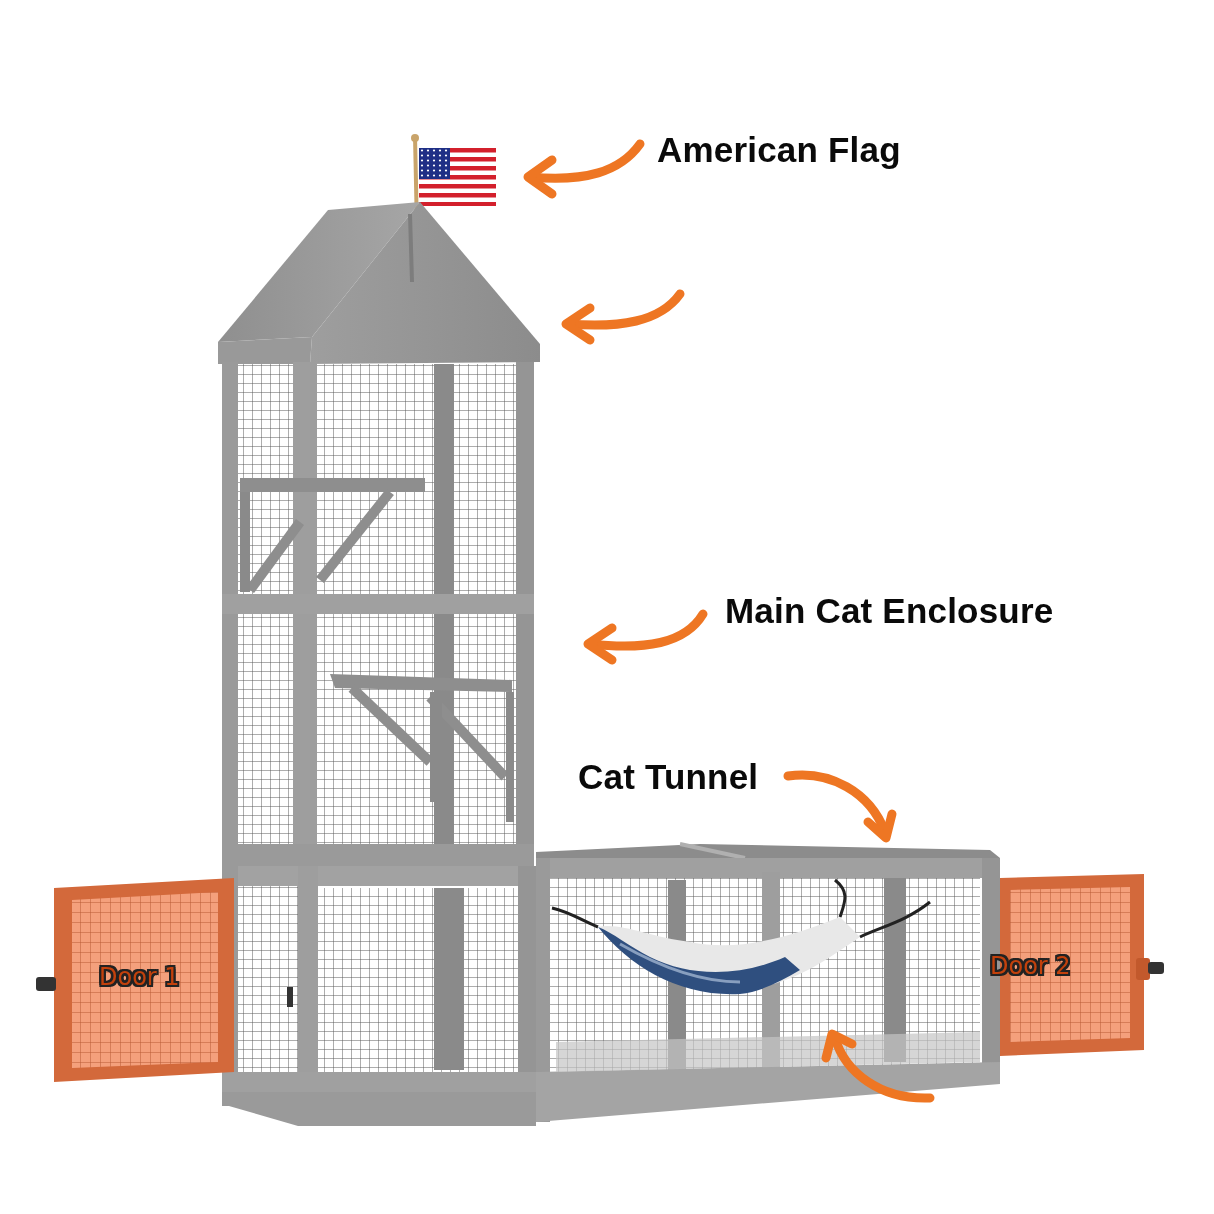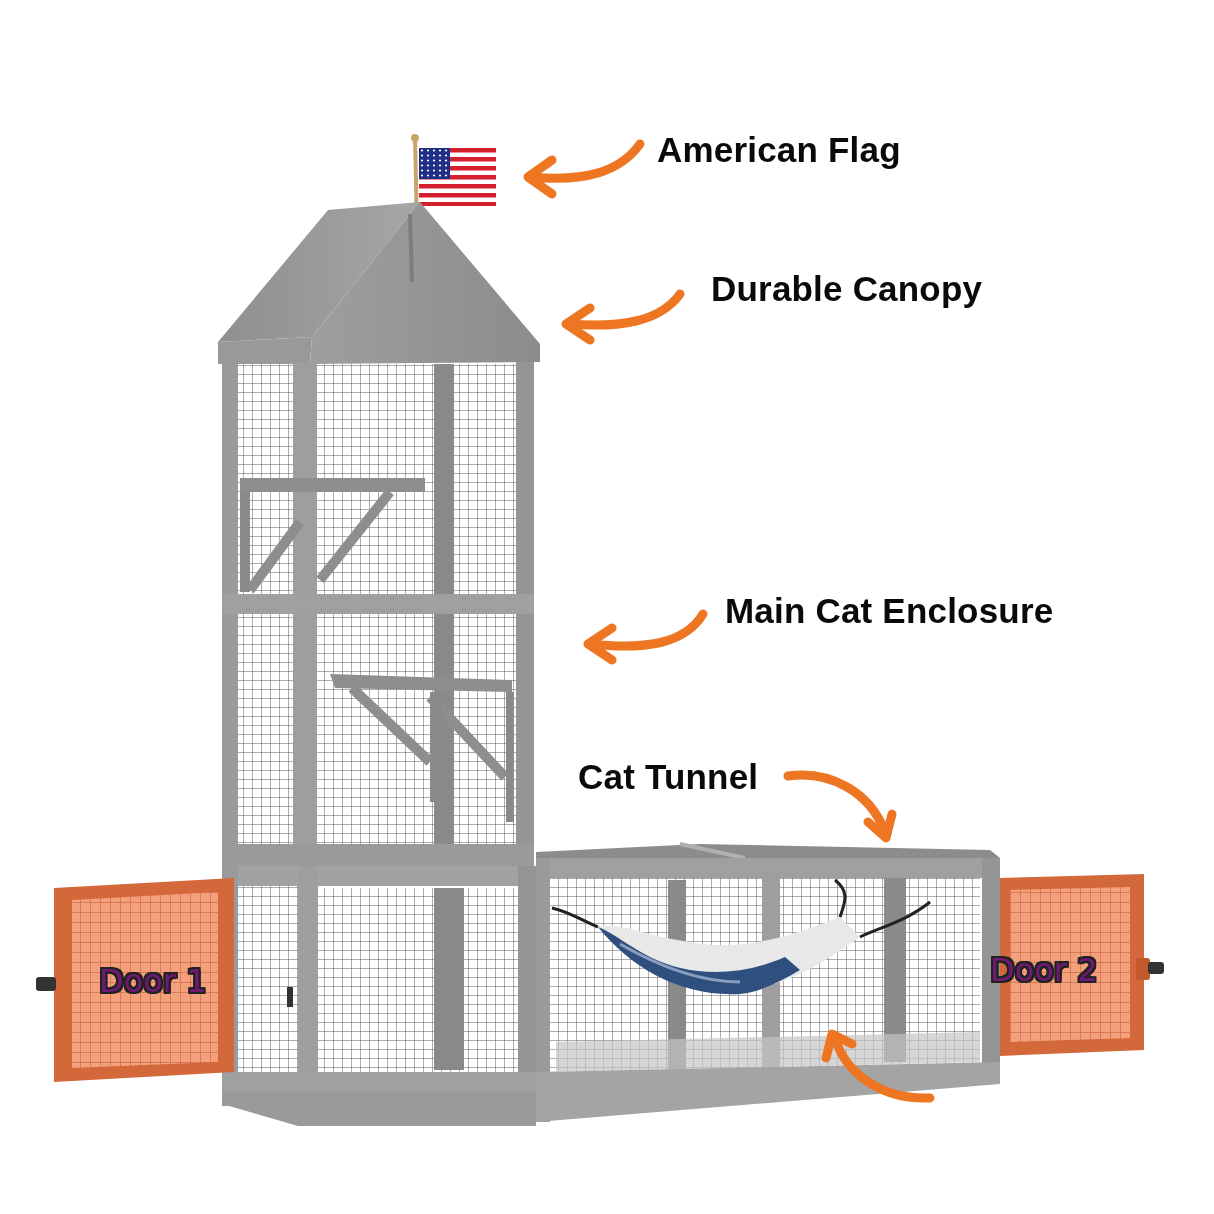--- a/index.html
+++ b/index.html
@@ -1,22 +1,22 @@
 <!DOCTYPE html>
 <html><head>
 <meta charset="utf-8">
 <style>
   html, body { margin:0; padding:0; background:#ffffff; }
   body { width:1214px; height:1214px; position:relative; overflow:hidden;
          font-family:"Liberation Sans", sans-serif; }
   #stage { position:absolute; left:0; top:0; width:1024px; height:1214px;margin-top:32px; }
   .label { position:absolute; font-weight:bold; color:#0a0a0a; font-size:35px;
            white-space:nowrap; letter-spacing:0.2px; line-height:1; }
-  .door-label { position:absolute; font-family:"DejaVu Sans", sans-serif; font-size:32px;
-                color:#701a75; white-space:nowrap; line-height:1;
+  .door-label { position:absolute; font-family:"DejaVu Sans", sans-serif; font-size:24px;
+                color:#c2410c; white-space:nowrap; line-height:1;
                 text-shadow: -2px -2px 0 #222, 2px -2px 0 #222, -2px 2px 0 #222, 2px 2px 0 #222,
                              0 -2px 0 #222, 0 2px 0 #222, -2px 0 0 #222, 2px 0 0 #222; }
 </style>
 </head>
 <body>
 
 <div id="stage">
   <svg width="1214" height="1214" viewBox="0 0 1214 1214" xmlns="http://www.w3.org/2000/svg">
     <defs>
       <pattern id="mesh" width="9" height="9" patternUnits="userSpaceOnUse">
@@ -169,19 +169,18 @@
 
       <g>
         <path d="M930 1066 C880 1068 845 1040 835 1006" stroke-width="9"></path>
         <path d="M826 1026 L832 1002 L852 1012" stroke-width="9"></path>
       </g>
     </g>
   </svg>
 
   
   <div class="label" style="left:657px;top:100px;">American Flag</div>
-  <div class="label" style="left:711px;top:239px;">Durable Canopy</div>
   <div class="label" style="left:578px;top:727px;">Cat Tunnel</div>
   <div class="label" style="left:725px;top:561px;">Main Cat Enclosure</div>
 
   <div class="door-label" style="left:99px;top:933px;">Door 1</div>
   <div class="door-label" style="left:990px;top:922px;">Door 2</div>
 </div>
 
 </body></html>

